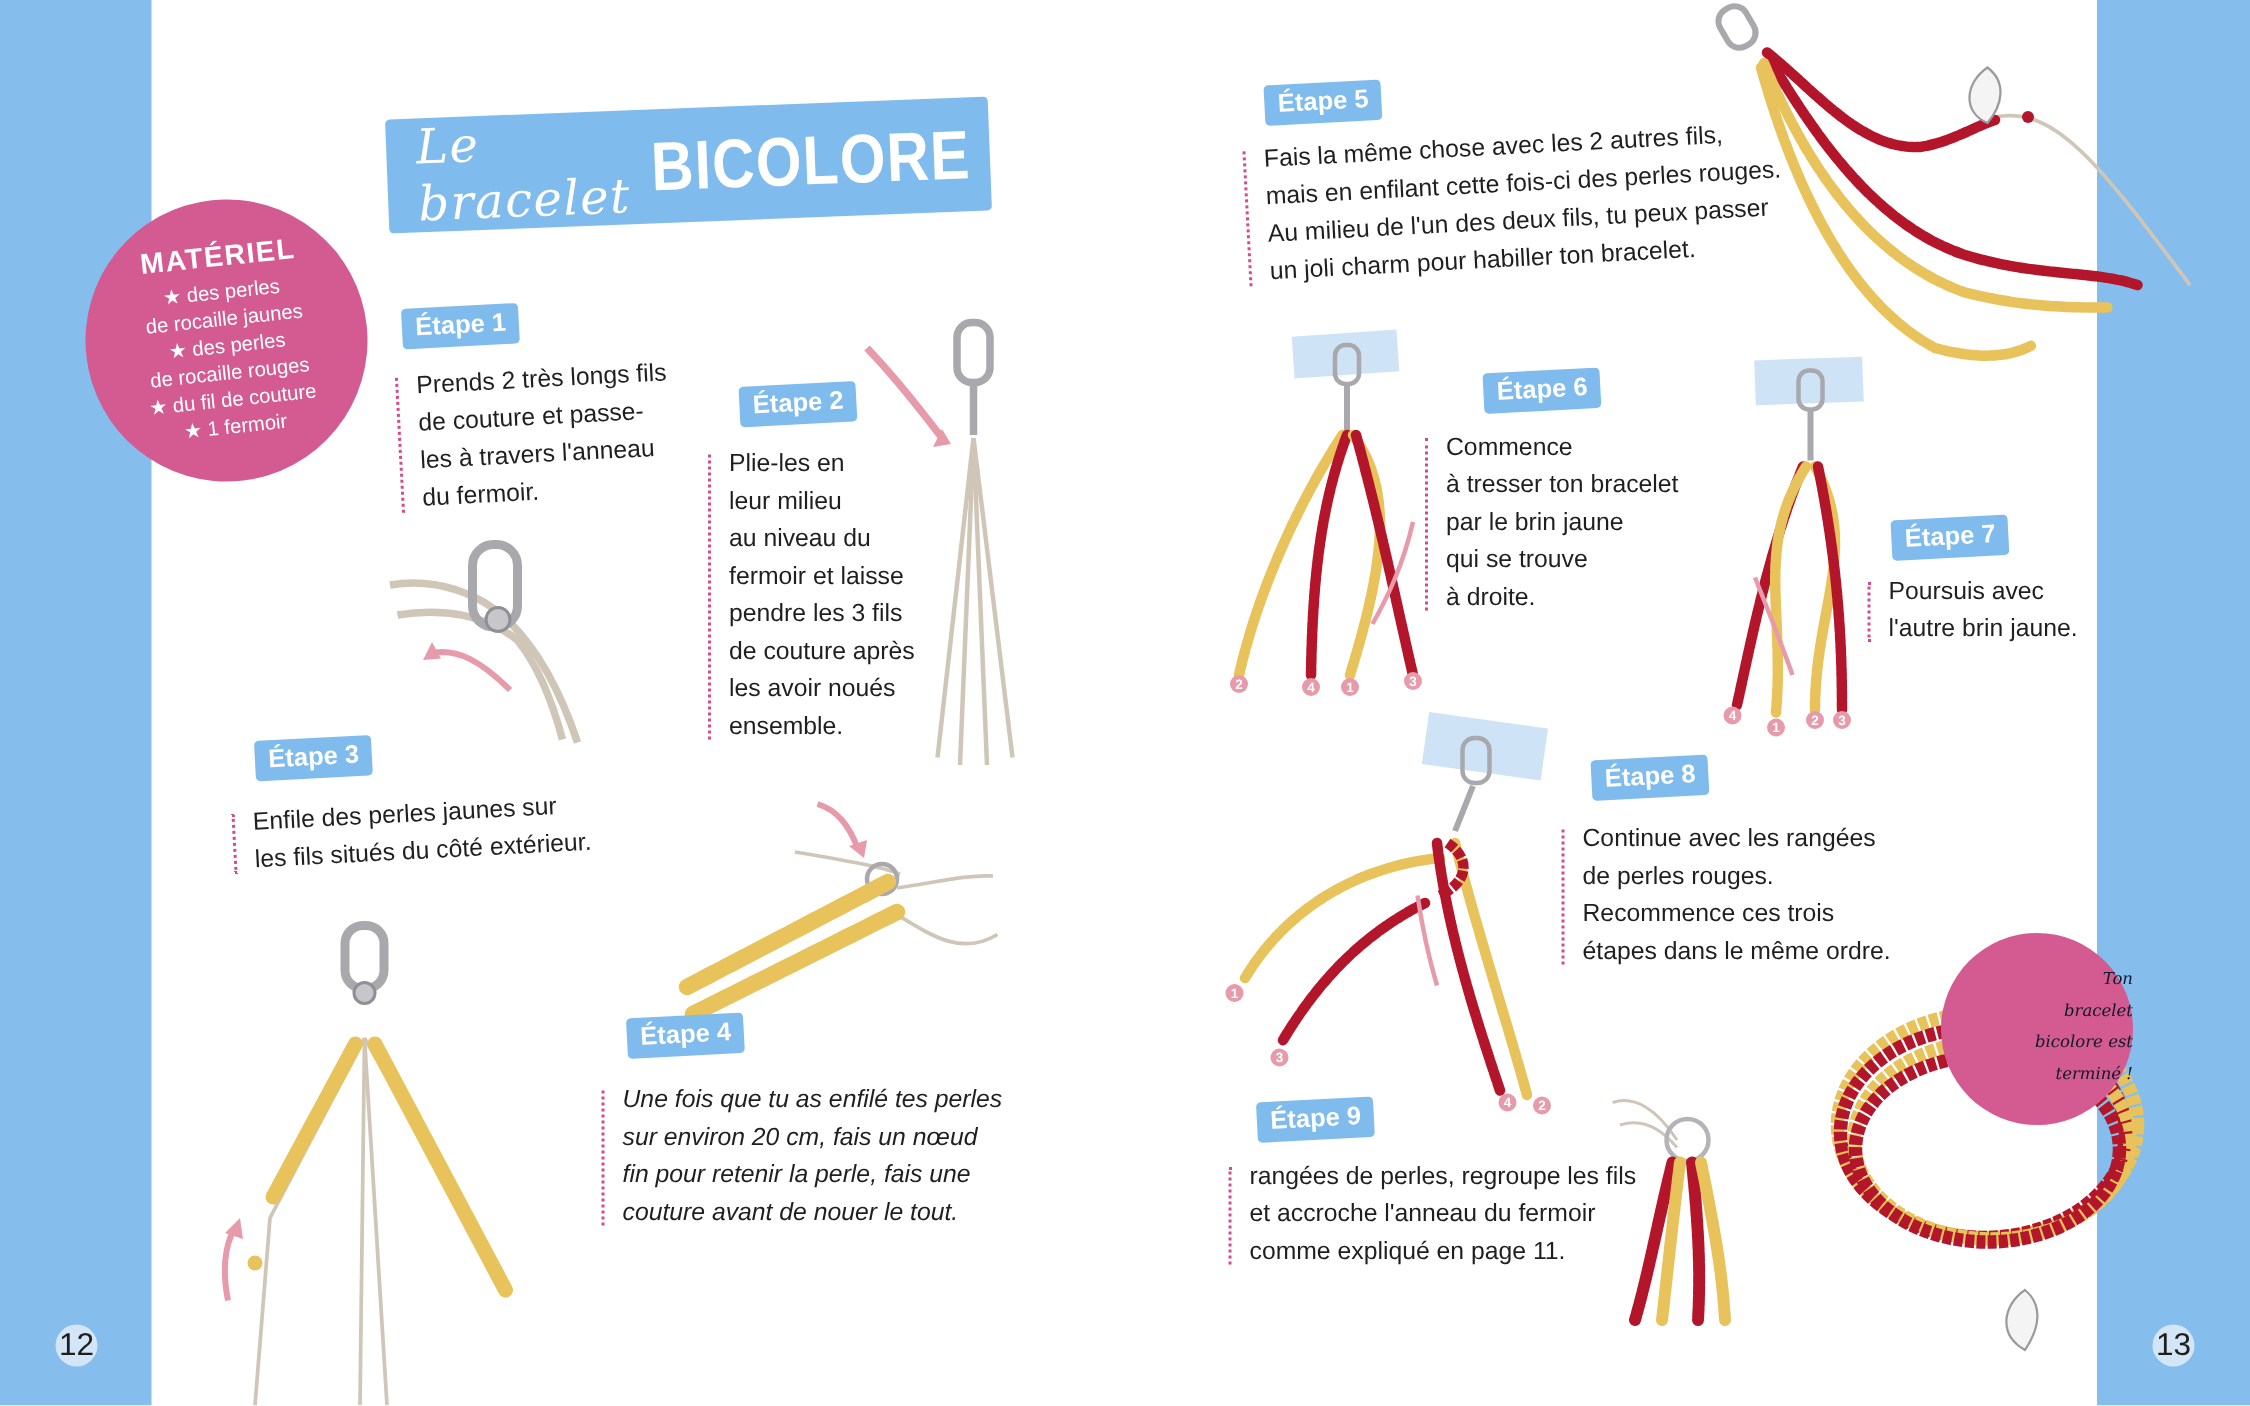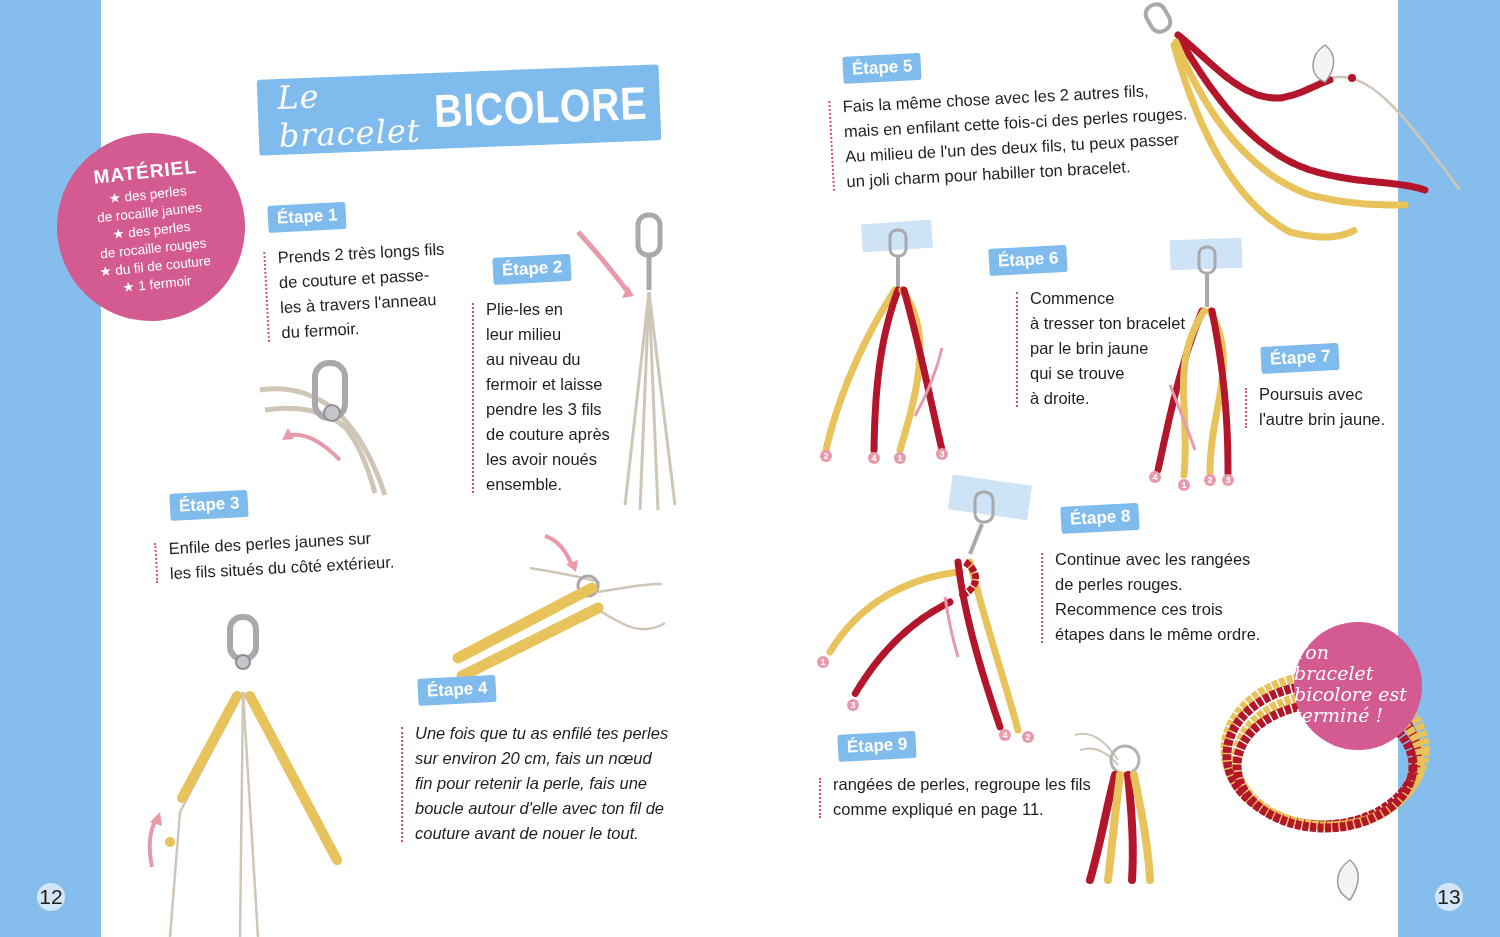--- a/index.html
+++ b/index.html
@@ -27,21 +27,21 @@
     font-size: 17px; padding: 3px 9px 4px 9px; border-radius: 3px; transform: rotate(-3deg); transform-origin: left center; white-space: nowrap; }
 
   .step-text { position: absolute; font-family: "Liberation Sans", sans-serif; font-size: 16.5px; line-height: 25px; color: #1f1f1f;
     padding-left: 14px; }
   .step-text::before { content: ""; position: absolute; left: 0; top: 6px; bottom: 4px; border-left: 2.5px dotted #d84a86; }
   .step-text .line { display: block; white-space: nowrap; }
   .tilt { transform: rotate(-3deg); transform-origin: left top; }
 
   .illus { position: absolute; }
   .fin-bubble { position: absolute; left: 1294px; top: 622px; width: 128px; height: 128px; border-radius: 50%; background: #d45b91;
-    color: #ffffff; text-align: left; font-family: "DejaVu Serif", serif; font-style: italic; font-size: 19px; line-height: 21px; padding-top: 20px; }
+    color: #0f172a; text-align: right; font-family: "DejaVu Serif", serif; font-style: italic; font-size: 11px; line-height: 21px; padding-top: 20px; }
 </style>
 </head>
 <body>
 
 <div class="spread">
   <div class="margin-left"></div>
   <div class="margin-right"></div>
 
   <div class="page-num" style="left:37px; top:883px;">12</div>
   <div class="page-num" style="left:1435px; top:883px;">13</div>
@@ -126,21 +126,20 @@
     <path d="M158,64 C185,60 205,55 222,56" stroke="#cfc6b8" stroke-width="2.5" fill="none"></path>
     <path d="M155,80 C180,95 200,110 225,95" stroke="#cfc6b8" stroke-width="2.5" fill="none"></path>
     <path d="M18,130 L152,60" stroke="#e8c25a" stroke-width="11" stroke-dasharray="10 1" fill="none" stroke-linecap="round"></path>
     <path d="M22,148 L158,80" stroke="#e8c25a" stroke-width="11" stroke-dasharray="10 1" fill="none" stroke-linecap="round"></path>
   </svg>
   <div class="etape-tag" style="left:418px; top:679px;">Étape 4</div>
   <div class="step-text" style="left:401px; top:721px;font-style:italic;">
     <span class="line">Une fois que tu as enfilé tes perles</span>
     <span class="line">sur environ 20 cm, fais un nœud</span>
     <span class="line">fin pour retenir la perle, fais une</span>
-    <span class="line">boucle autour d'elle avec ton fil de</span>
     <span class="line">couture avant de nouer le tout.</span>
   </div>
 
   <div class="etape-tag" style="left:843px; top:57px;">Étape 5</div>
   <div class="step-text tilt" style="left:828px; top:95px;">
     <span class="line">Fais la même chose avec les 2 autres fils,</span>
     <span class="line">mais en enfilant cette fois-ci des perles rouges.</span>
     <span class="line">Au milieu de l'un des deux fils, tu peux passer</span>
     <span class="line">un joli charm pour habiller ton bracelet.</span>
   </div>
@@ -169,21 +168,21 @@
         <text x="16" y="241">2</text>
       <circle cx="64" cy="240" r="6" fill="#e79aaa"></circle>
         <text x="64" y="243">4</text>
       <circle cx="90" cy="240" r="6" fill="#e79aaa"></circle>
         <text x="90" y="243">1</text>
       <circle cx="132" cy="236" r="6" fill="#e79aaa"></circle>
         <text x="132" y="239">3</text>
     </g>
   </svg>
   <div class="etape-tag" style="left:989px; top:249px;">Étape 6</div>
-  <div class="step-text" style="left:1016px; top:286px;">
+  <div class="step-text" style="left:950px; top:286px;">
     <span class="line">Commence</span>
     <span class="line">à tresser ton bracelet</span>
     <span class="line">par le brin jaune</span>
     <span class="line">qui se trouve</span>
     <span class="line">à droite.</span>
   </div>
 
   <svg class="illus" style="left:1140px; top:235px;" width="120" height="260">
     <rect x="30" y="4" width="72" height="30" fill="#cfe3f7" transform="rotate(-2 66 19)"></rect>
     <rect x="59" y="12" width="16" height="26" rx="7" fill="none" stroke="#a9a9ad" stroke-width="3"></rect>
@@ -235,20 +234,21 @@
   <div class="step-text" style="left:1041px; top:547px;">
     <span class="line">Continue avec les rangées</span>
     <span class="line">de perles rouges.</span>
     <span class="line">Recommence ces trois</span>
     <span class="line">étapes dans le même ordre.</span>
   </div>
 
   <div class="etape-tag" style="left:838px; top:735px;">Étape 9</div>
   <div class="step-text" style="left:819px; top:772px;">
     <span class="line">rangées de perles, regroupe les fils</span>
+    <span class="line">et accroche l'anneau du fermoir</span>
     <span class="line">comme expliqué en page 11.</span>
   </div>
   <svg class="illus" style="left:1070px; top:715px;" width="90" height="170">
     <path d="M5,20 C20,15 35,25 48,45" stroke="#cfc6b8" stroke-width="2" fill="none"></path>
     <path d="M10,35 C25,30 38,38 48,50" stroke="#cfc6b8" stroke-width="2" fill="none"></path>
     <circle cx="55" cy="45" r="14" fill="none" stroke="#b4b4b8" stroke-width="3"></circle>
     <path d="M45,60 C35,100 30,130 20,165" stroke="#b3162a" stroke-width="8" stroke-dasharray="6 1.5" fill="none" stroke-linecap="round"></path>
     <path d="M50,60 C45,100 42,130 38,165" stroke="#e8c25a" stroke-width="8" stroke-dasharray="6 1.5" fill="none" stroke-linecap="round"></path>
     <path d="M58,60 C62,100 64,130 62,165" stroke="#b3162a" stroke-width="8" stroke-dasharray="6 1.5" fill="none" stroke-linecap="round"></path>
     <path d="M64,60 C72,100 78,130 80,165" stroke="#e8c25a" stroke-width="8" stroke-dasharray="6 1.5" fill="none" stroke-linecap="round"></path>

